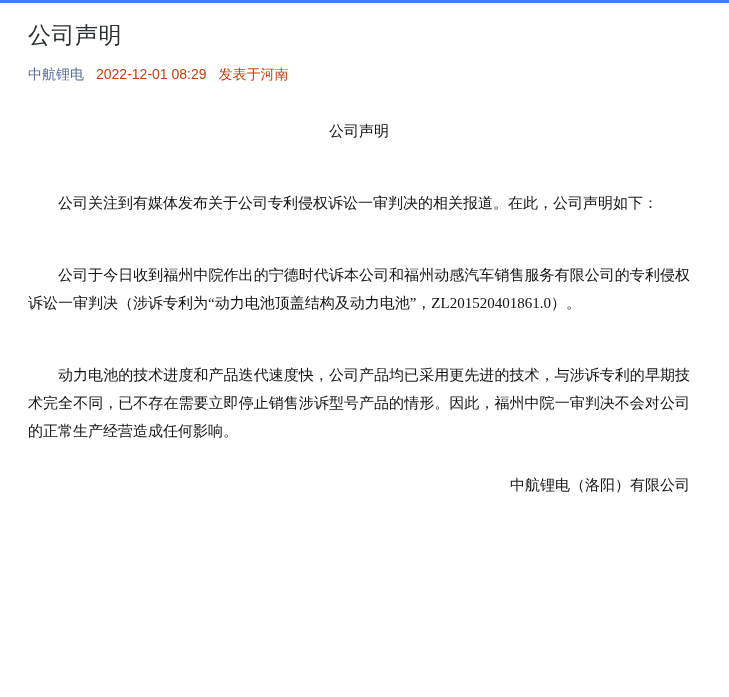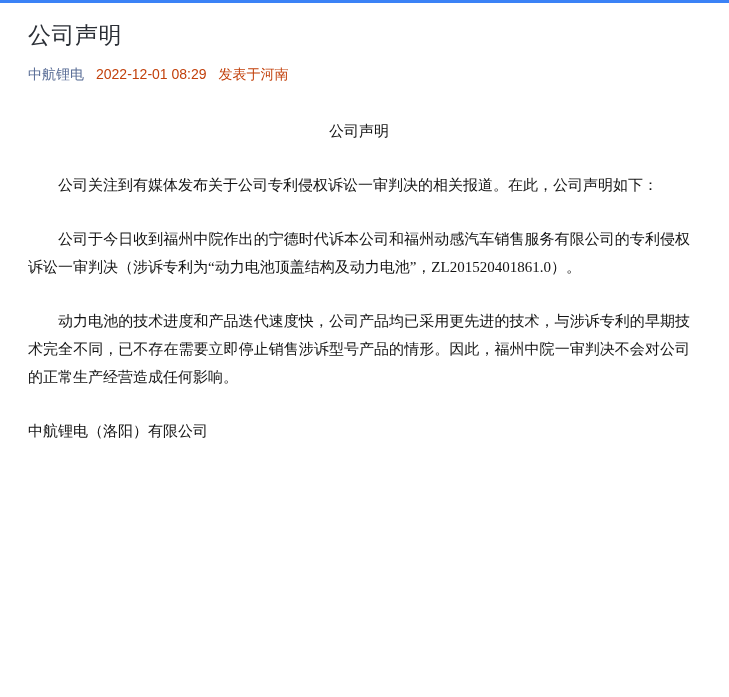--- a/index.html
+++ b/index.html
@@ -48,26 +48,26 @@
     font-size: 15px;
     line-height: 28px;
     color: #121212;
     text-align: justify;
   }
   .doc-title {
     text-align: center;
     text-indent: 0;
   }
   .para {
-    margin-top: 26px;
+    margin-top: 44px;
     text-indent: 2em;
   }
   .sig-block {
     margin-top: 26px;
-    text-align: left;
+    text-align: right;
   }
   .sig-line {
     display: block;
   }
 </style>
 </head>
 <body>
 
 <div class="page">
 

